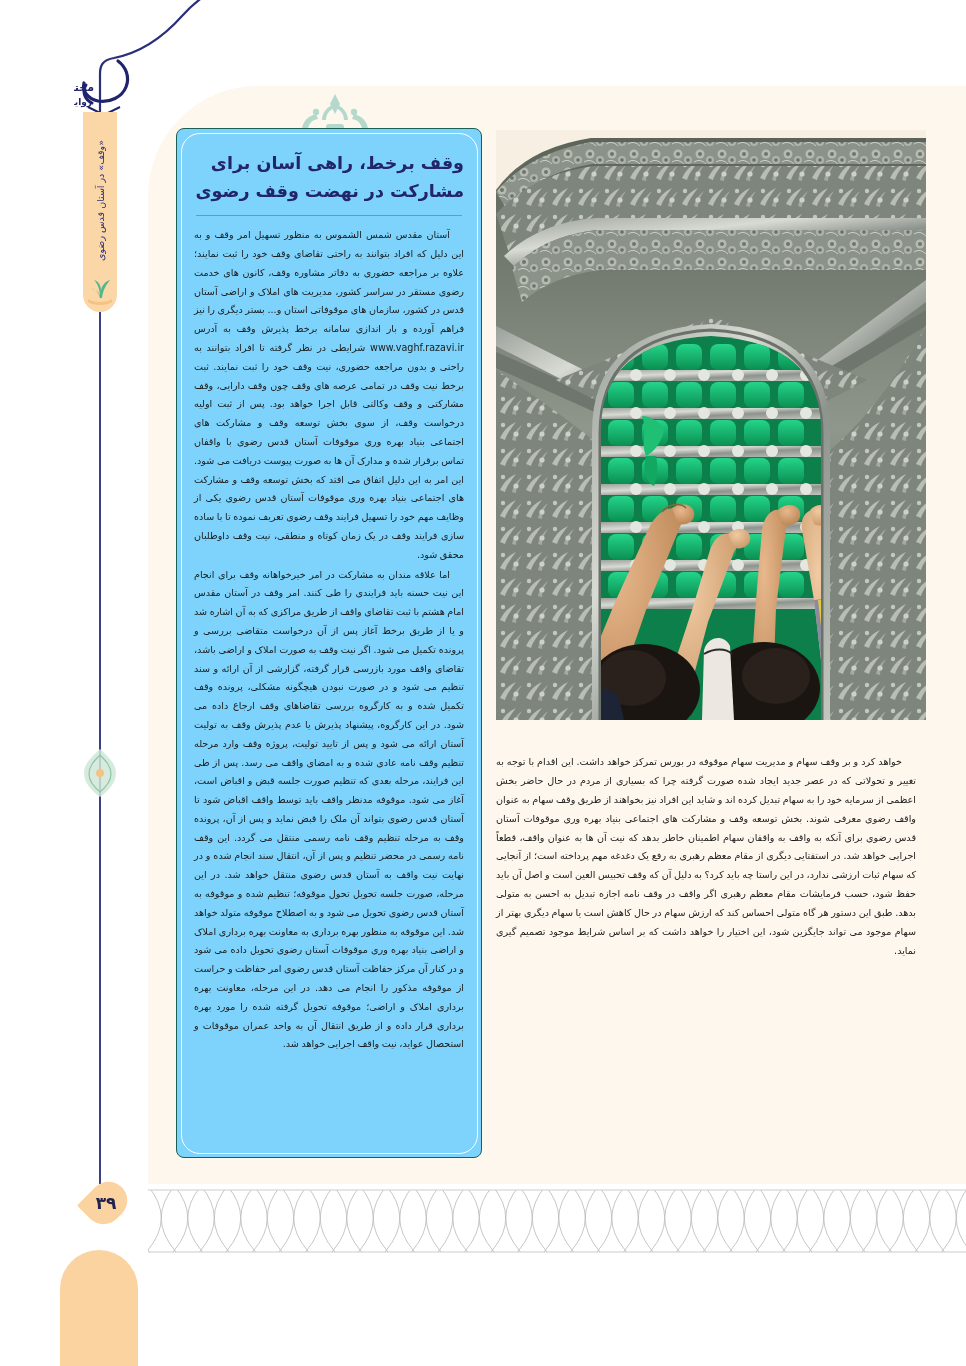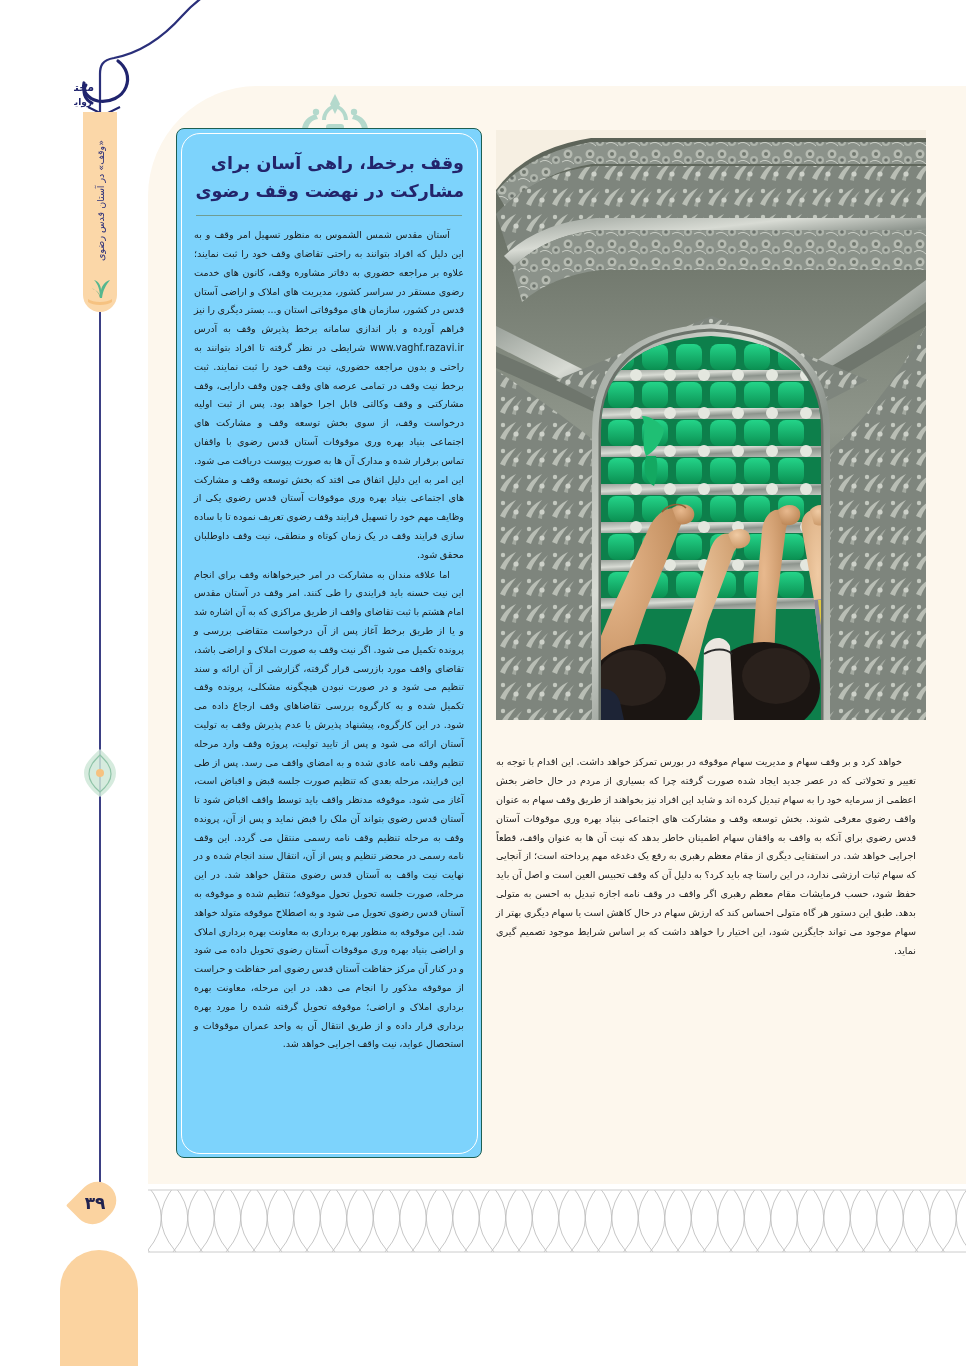--- a/index.html
+++ b/index.html
@@ -102,21 +102,21 @@
     position: absolute;
     left: 76px;
     top: 745px;
     width: 48px;
     height: 58px;
   }
 
   
   .pagenum {
     position: absolute;
-    left: 69px;
+    left: 80px;
     top: 1172px;
     width: 52px;
     height: 62px;
     text-decoration: underline;
   }
   .pagenum-shape {
     position: absolute;
     inset: 0;
     background: #fbd3a0;
     border-radius: 26px 26px 26px 2px;

